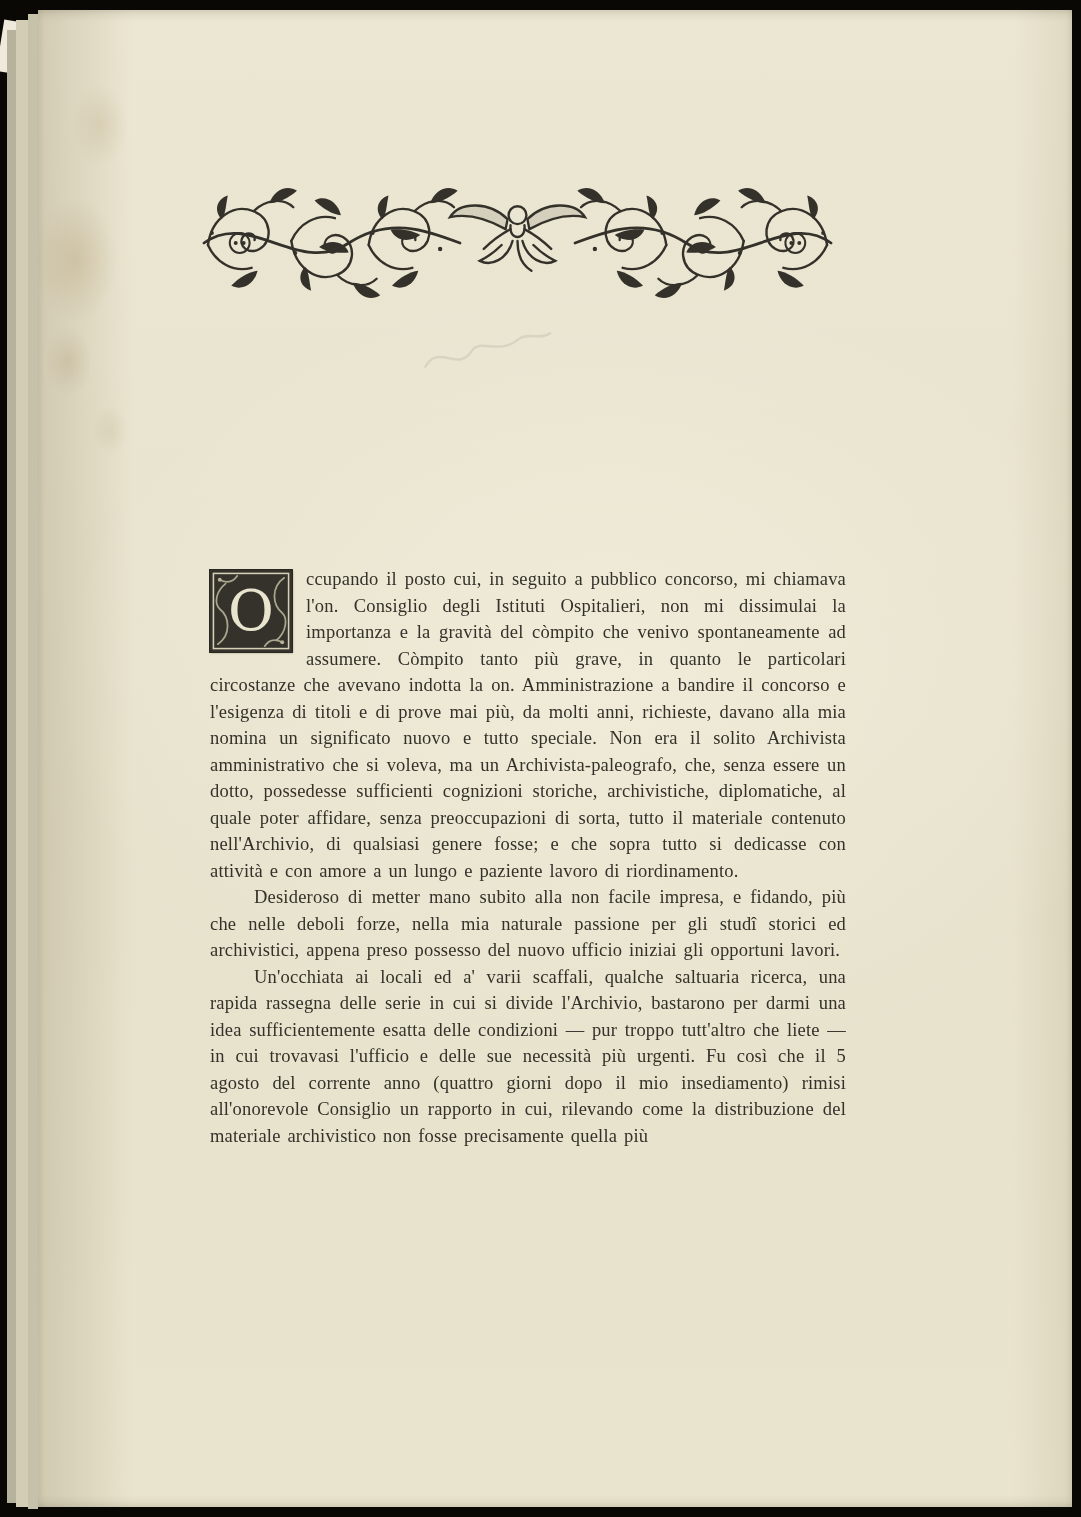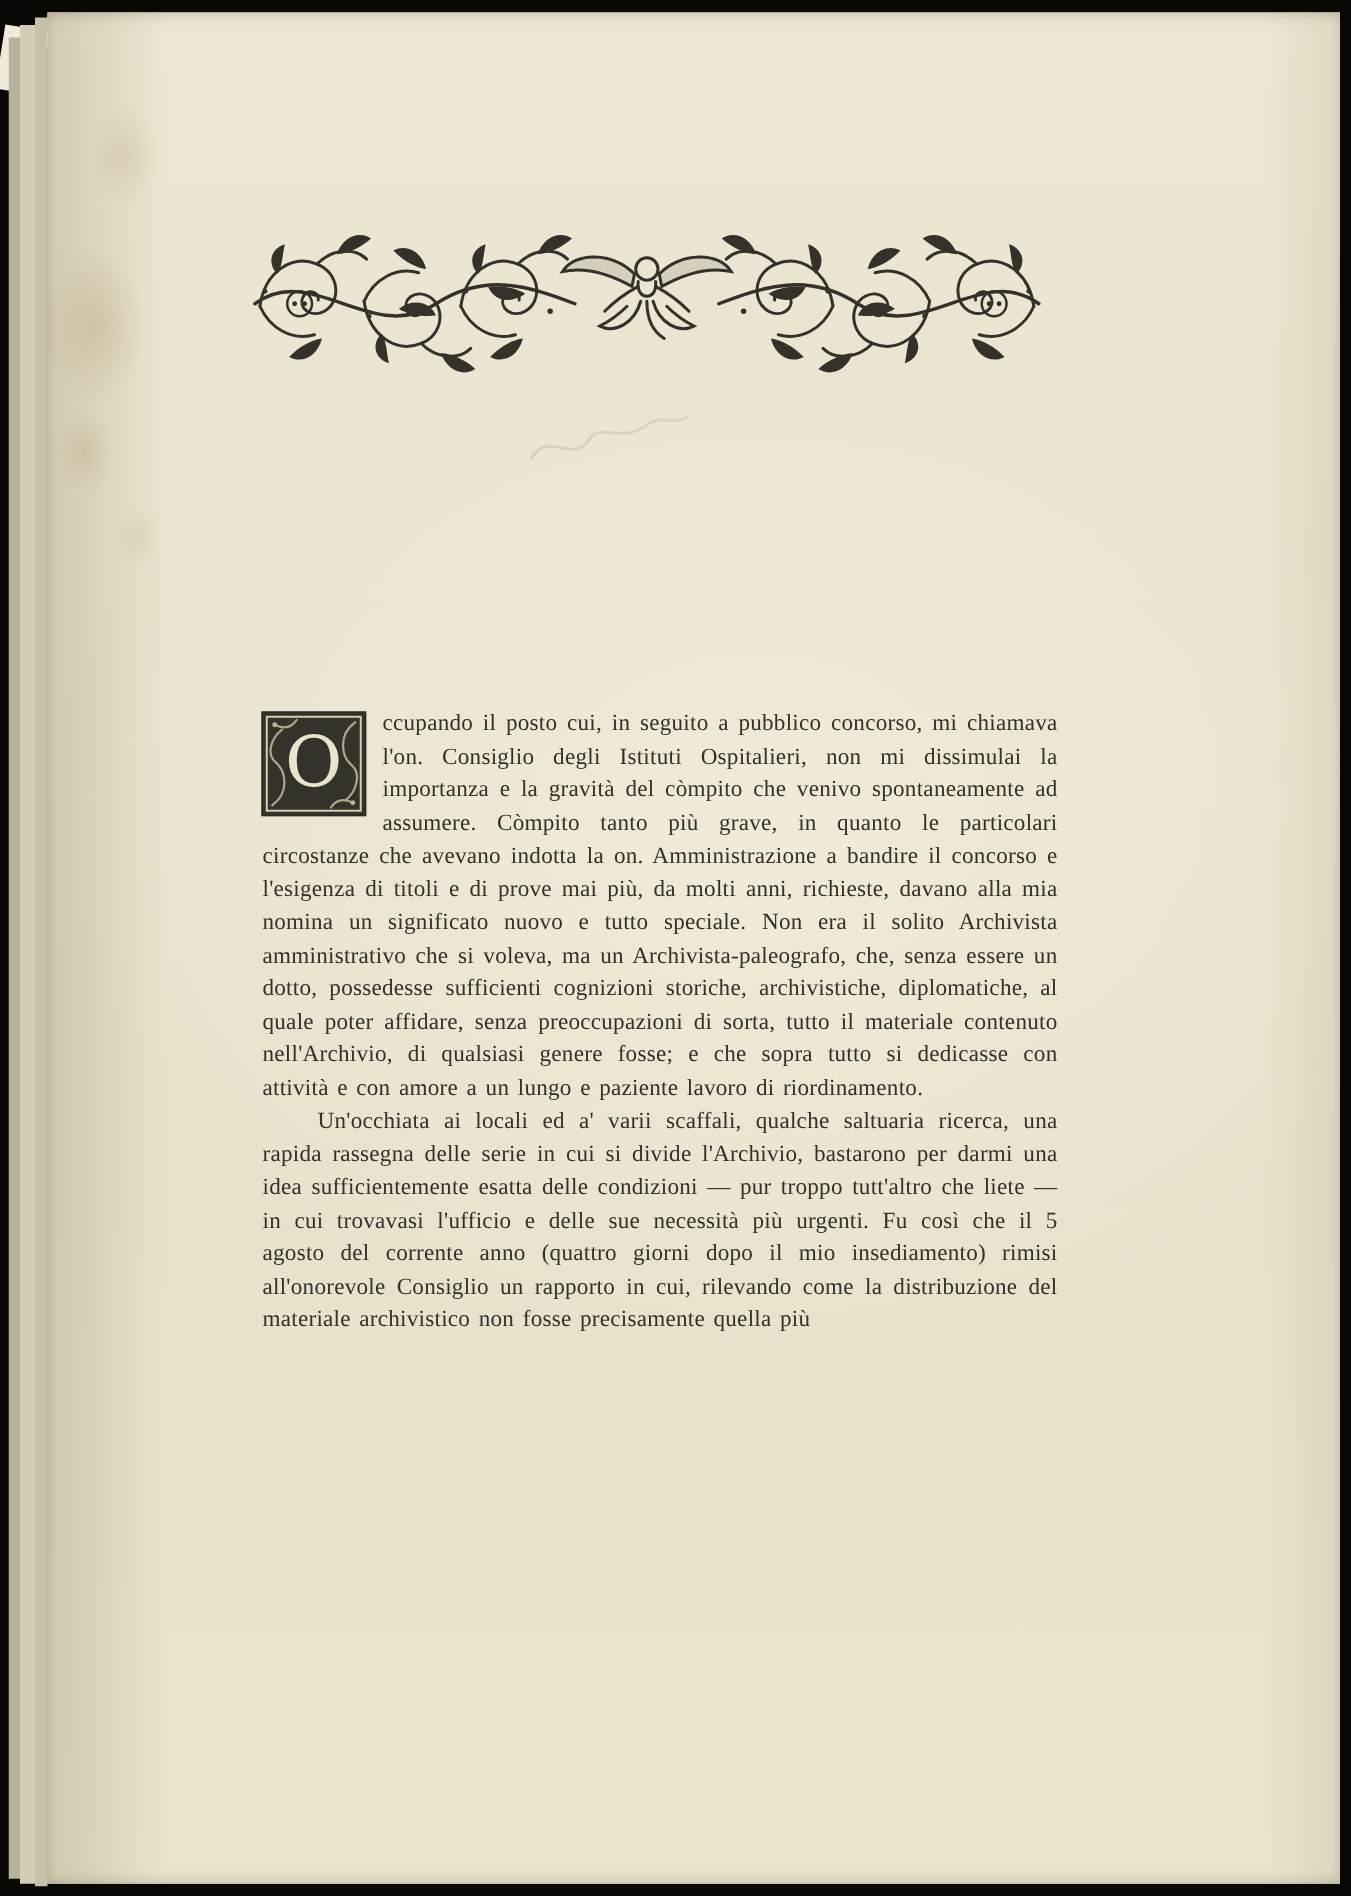--- a/index.html
+++ b/index.html
@@ -167,20 +167,21 @@
               <path d="M74,74 C66,70 60,72 56,78"></path>
             </g>
             <circle cx="10" cy="10" r="2" fill="#b9b399"></circle>
             <circle cx="74" cy="74" r="2" fill="#b9b399"></circle>
           </svg>
           <span class="dropcap-letter">O</span>
         </span>
         <span>ccupando il posto cui, in seguito a pubblico concorso, mi chiamava l'on. Consiglio degli Istituti Ospitalieri, non mi dissimulai la importanza e la gravità del còmpito che venivo spontaneamente ad assumere. Còmpito tanto più grave, in quanto le particolari circostanze che avevano indotta la on. Amministrazione a bandire il concorso e l'esigenza di titoli e di prove mai più, da molti anni, richieste, davano alla mia nomina un significato nuovo e tutto speciale. Non era il solito Archivista amministrativo che si voleva, ma un Archivista-paleografo, che, senza essere un dotto, possedesse sufficienti cognizioni storiche, archivistiche, diplomatiche, al quale poter affidare, senza preoccupazioni di sorta, tutto il materiale contenuto nell'Archivio, di qualsiasi genere fosse; e che sopra tutto si dedicasse con attività e con amore a un lungo e paziente lavoro di riordinamento.</span>
       </p>
 
+      <p class="para indent">Desideroso di metter mano subito alla non facile impresa, e fidando, più che nelle deboli forze, nella mia naturale passione per gli studî storici ed archivistici, appena preso possesso del nuovo ufficio iniziai gli opportuni lavori.</p>
 
       <p class="para indent">Un'occhiata ai locali ed a' varii scaffali, qualche saltuaria ricerca, una rapida rassegna delle serie in cui si divide l'Archivio, bastarono per darmi una idea sufficientemente esatta delle condizioni — pur troppo tutt'altro che liete — in cui trovavasi l'ufficio e delle sue necessità più urgenti. Fu così che il 5 agosto del corrente anno (quattro giorni dopo il mio insediamento) rimisi all'onorevole Consiglio un rapporto in cui, rilevando come la distribuzione del materiale archivistico non fosse precisamente quella più</p>
 
     </div>
 
   </div>
 
 </div>
 
 </body></html>

